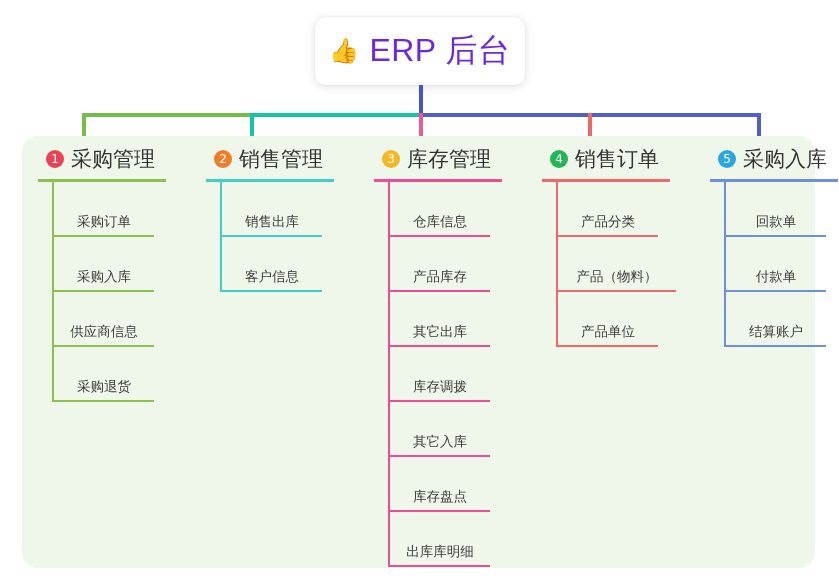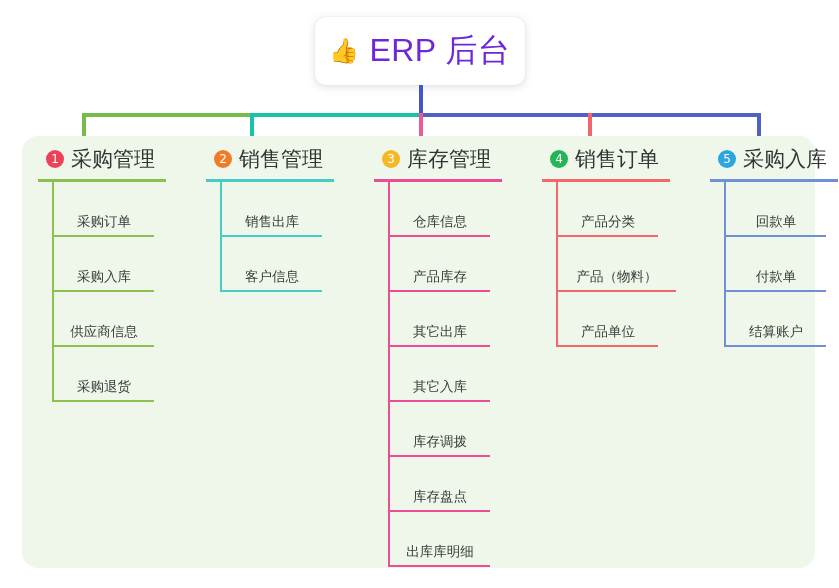--- a/index.html
+++ b/index.html
@@ -236,25 +236,25 @@
           </div>
           <div class="item">
             <span class="item-label">产品库存</span>
             <div class="item-rule" style="background: rgb(236, 78, 149);"></div>
           </div>
           <div class="item">
             <span class="item-label">其它出库</span>
             <div class="item-rule" style="background: rgb(236, 78, 149);"></div>
           </div>
           <div class="item">
+            <span class="item-label">库存调拨</span>
+            <div class="item-rule" style="background: rgb(236, 78, 149);"></div>
+          </div>
+          <div class="item">
             <span class="item-label">其它入库</span>
-            <div class="item-rule" style="background: rgb(236, 78, 149);"></div>
-          </div>
-          <div class="item">
-            <span class="item-label">库存调拨</span>
             <div class="item-rule" style="background: rgb(236, 78, 149);"></div>
           </div>
           <div class="item">
             <span class="item-label">库存盘点</span>
             <div class="item-rule" style="background: rgb(236, 78, 149);"></div>
           </div>
           <div class="item">
             <span class="item-label">出库库明细</span>
             <div class="item-rule" style="background: rgb(236, 78, 149);"></div>
           </div>

